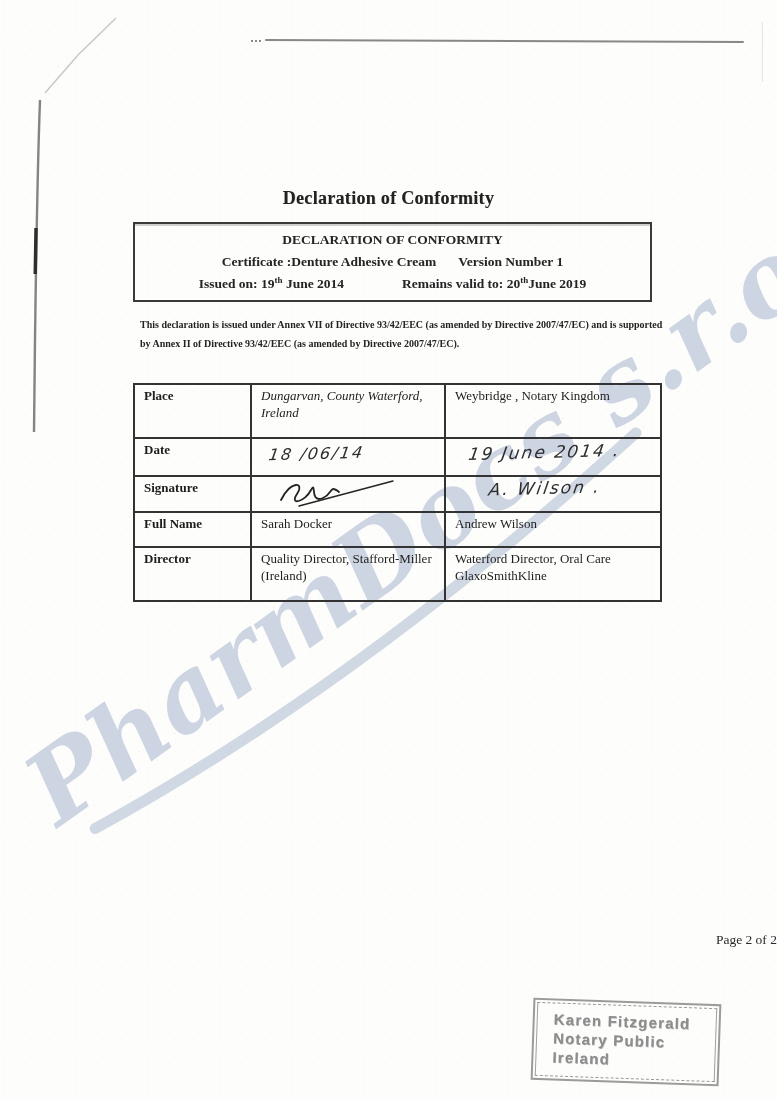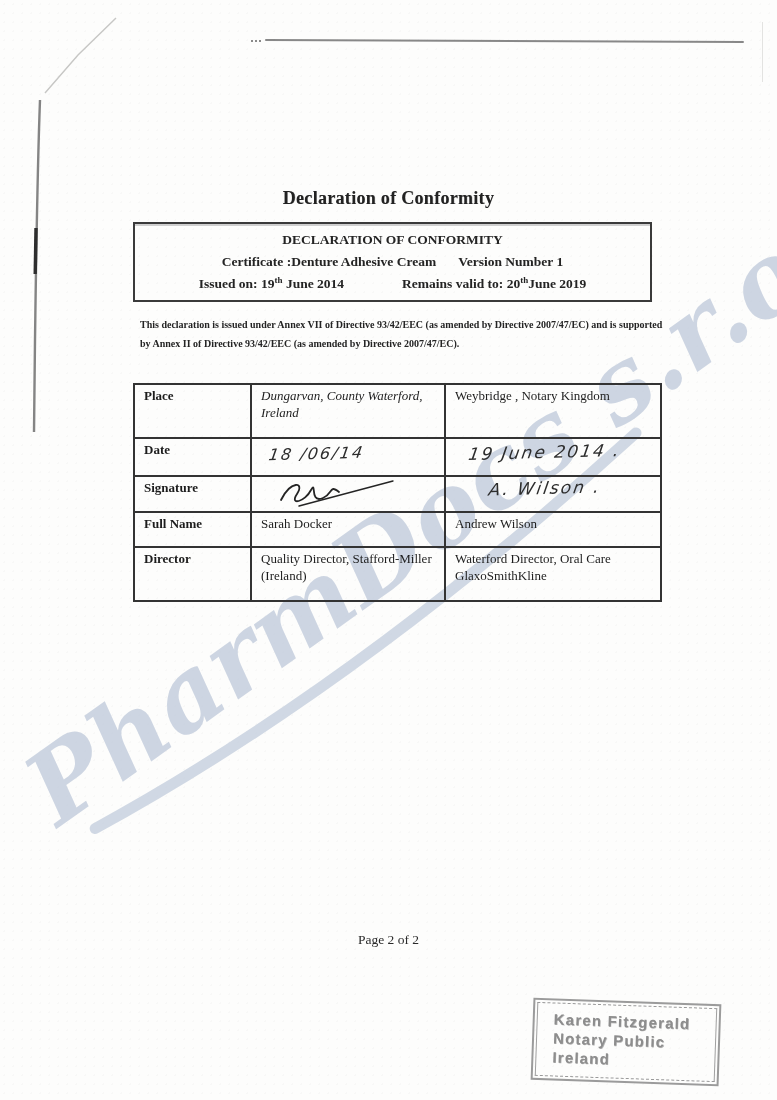--- a/index.html
+++ b/index.html
@@ -107,21 +107,21 @@
     transform: skewX(-10deg) rotate(-1.5deg);
     white-space: nowrap;
   }
   .hand-date-ire { margin-top: 4px; margin-left: 8px; }
   .hand-date-uk  { margin-top: 2px; margin-left: 14px; font-size: 17px; }
   .hand-sig-uk   { margin-left: 34px; font-size: 17px; }
   .sig-scribble  { margin-left: 14px; margin-top: -4px; display: block; }
   
   .page-footer {
     position: absolute; left: 0; top: 932px;
-    width: 777px; text-align: center;
+    width: 777px; text-align: right;
     font-size: 13.5px; color: #2a2a2a;
   }
   
   .stamp {
     position: absolute; left: 532px; top: 1001px;
     width: 188px; height: 82px;
     transform: rotate(2deg);
     border: 2px solid #9b9b9b;
     box-sizing: border-box;
     padding: 2px;

